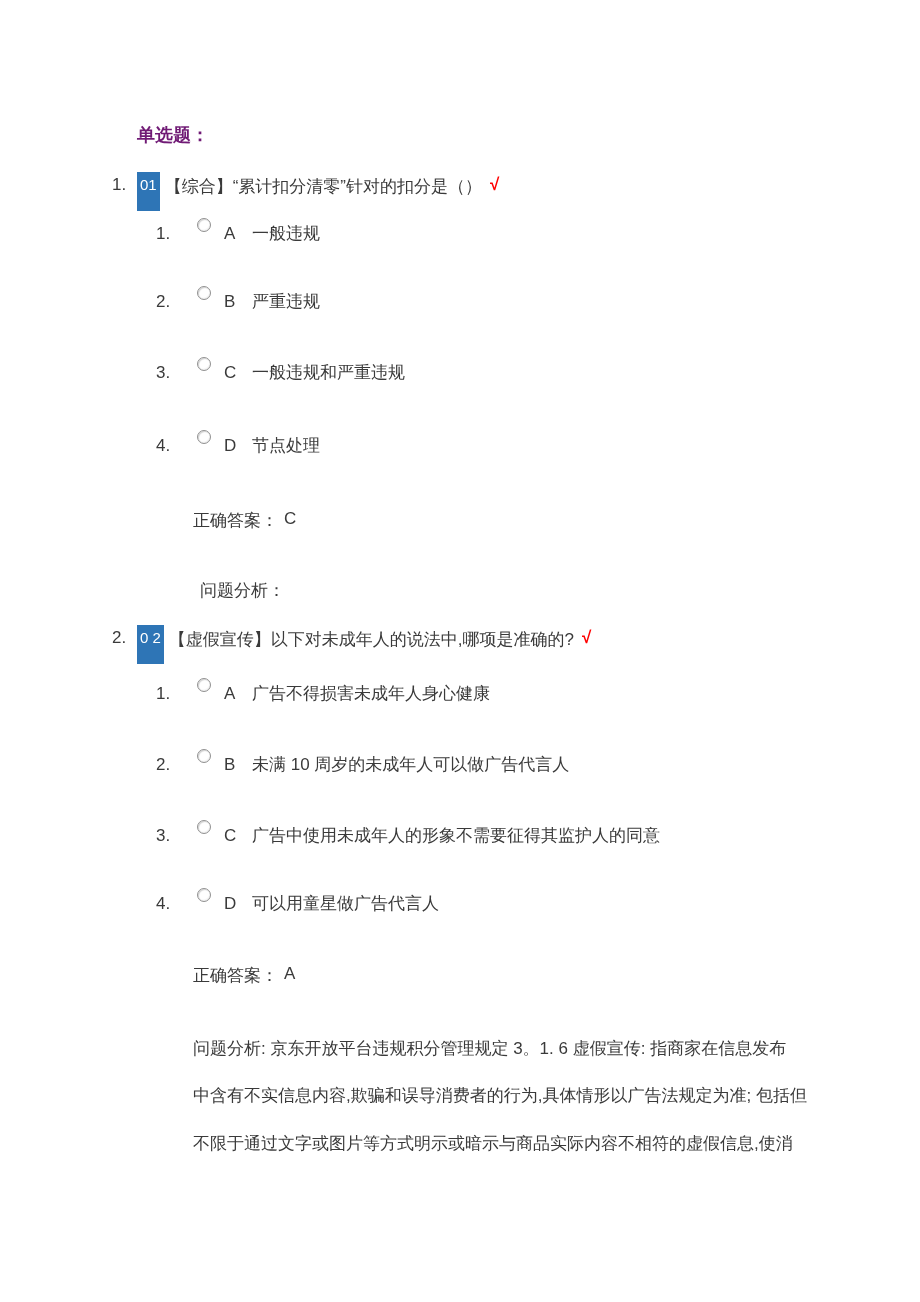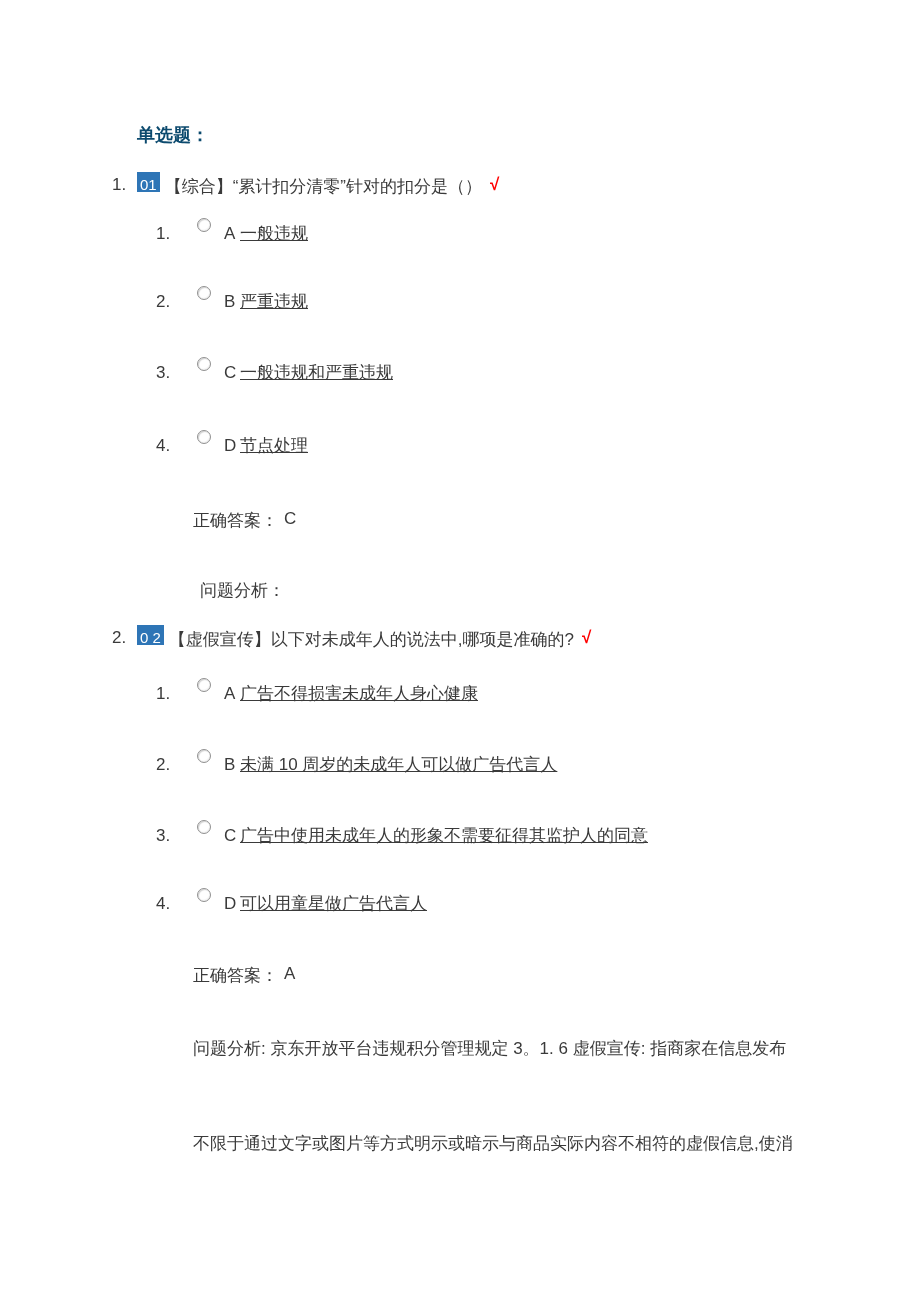--- a/index.html
+++ b/index.html
@@ -12,35 +12,35 @@
     font-family:"Liberation Sans","DejaVu Sans",sans-serif;
     color:var(--text-color,#3a3a3a);
     font-size:17px;
     overflow:hidden;
   }
   .doc-title{
     position:absolute;
     left:137px; top:123px;
     font-size:18px;
     font-weight:bold;
-    color:#0c4a6e;
+    color:#701a75;
     white-space:nowrap;
   }
   
   .q-header{
     position:absolute;
     left:112px;
     display:flex;
     align-items:flex-start;
     white-space:nowrap;
   }
   .q-header .qnum{width:25px; padding-top:3px;}
   .badge{
     display:inline-block;
-    height:20px;
+    height:39px;
     line-height:25px;
     padding:0 3px;
     background:var(--badge-bg,#2e75b6);
     color:var(--badge-fg,#ffffff);
     font-size:15px;
     text-align:center;
   }
   .qtag{margin-left:5px; padding-top:3px;}
   .qtext{padding-top:3px;}
   .qcheck{
@@ -62,21 +62,21 @@
     flex:0 0 12px;
     width:12px; height:12px;
     border:1px solid #919191;
     border-radius:50%;
     background:radial-gradient(circle at 40% 35%, #ffffff 55%, #d9d9d9 100%);
     box-shadow:inset 1px 1px 1px rgba(0,0,0,0.18);
     position:relative;
     top:-6px;
   }
   .opt-letter{margin-left:13px; width:16px;}
-  .opt-text{margin-left:0;text-decoration:underline;}
+  .opt-text{margin-left:12px;}
   
   .ans{
     position:absolute;
     left:193px;
     display:flex;
     white-space:nowrap;
     text-align:right;
   }
   .ans .ans-letter{margin-left:6px;}
   .ana-label{
@@ -178,15 +178,16 @@
     <span class="opt-letter">D</span>
     <span class="opt-text">可以用童星做广告代言人</span>
   </div>
 
   <div class="ans" id="q2-ans">
     <span>正确答案：</span>
     <span class="ans-letter">A</span>
   </div>
 
   <div class="ana-line" id="q2-ana0">问题分析: 京东开放平台违规积分管理规定 3。1. 6 虚假宣传: 指商家在信息发布</div>
+  <div class="ana-line" id="q2-ana1">中含有不实信息内容,欺骗和误导消费者的行为,具体情形以广告法规定为准; 包括但</div>
   <div class="ana-line" id="q2-ana2">不限于通过文字或图片等方式明示或暗示与商品实际内容不相符的虚假信息,使消</div>
 
 </div>
 
 </body></html>

